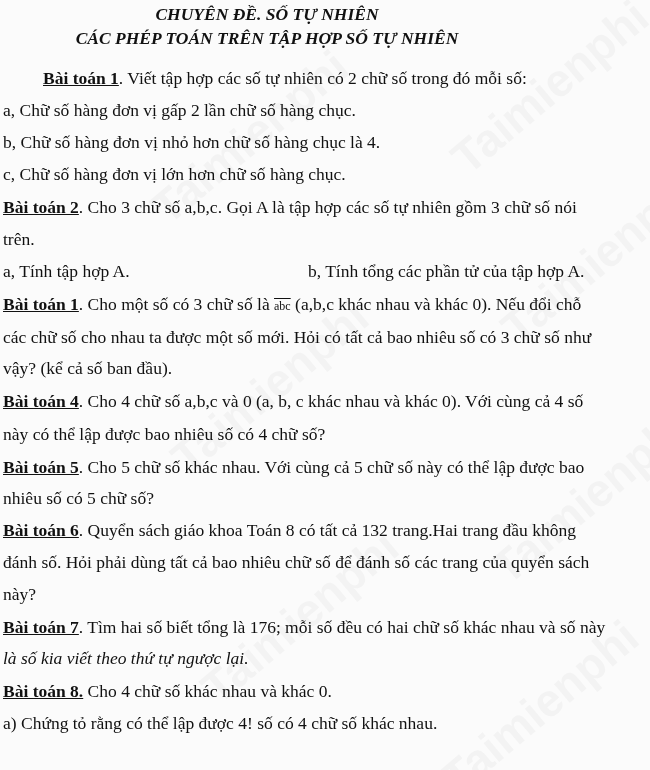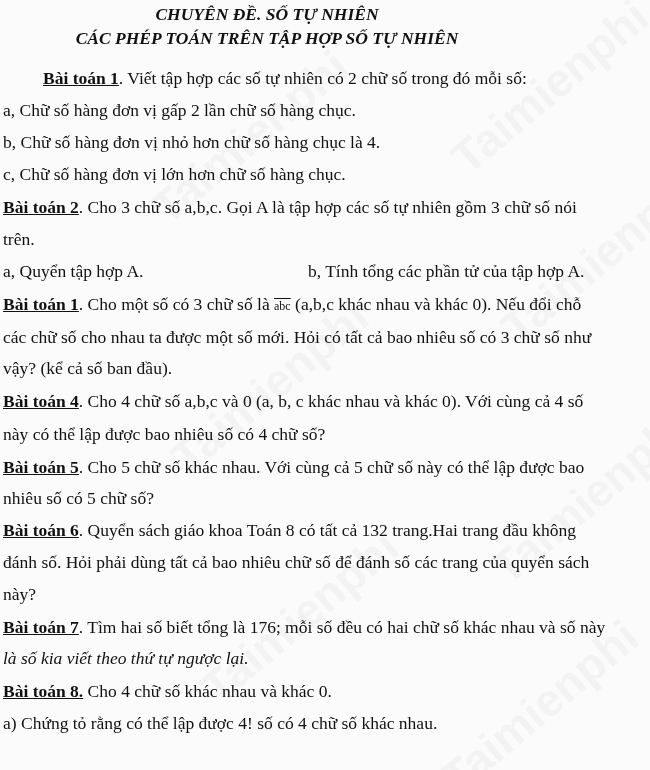--- a/index.html
+++ b/index.html
@@ -83,21 +83,21 @@
   </div>
   <div class="line" style="top:100px;">a, Chữ số hàng đơn vị gấp 2 lần chữ số hàng chục.</div>
   <div class="line" style="top:132px;">b, Chữ số hàng đơn vị nhỏ hơn chữ số hàng chục là 4.</div>
   <div class="line" style="top:164px;">c, Chữ số hàng đơn vị lớn hơn chữ số hàng chục.</div>
 
   <div class="line" style="top:197px;">
     <span class="label">Bài toán 2</span><span>. Cho 3 chữ số a,b,c. Gọi A là tập hợp các số tự nhiên gồm 3 chữ số nói</span>
   </div>
   <div class="line" style="top:229px;">trên.</div>
   <div class="line" style="top:261px; width:645px;">
-    <span>a, Quyển tập hợp A.</span>
+    <span>a, Tính tập hợp A.</span>
     <span class="col-b">b, Tính tổng các phần tử của tập hợp A.</span>
   </div>
 
   <div class="line" style="top:294px;">
     <span class="label">Bài toán 1</span><span>. Cho một số có 3 chữ số là </span><span class="overline">abc</span><span> (a,b,c khác nhau và khác 0). Nếu đổi chỗ</span>
   </div>
   <div class="line" style="top:327px;">các chữ số cho nhau ta được một số mới. Hỏi có tất cả bao nhiêu số có 3 chữ số như</div>
   <div class="line" style="top:358px;">vậy? (kể cả số ban đầu).</div>
 
   <div class="line" style="top:391px;">

